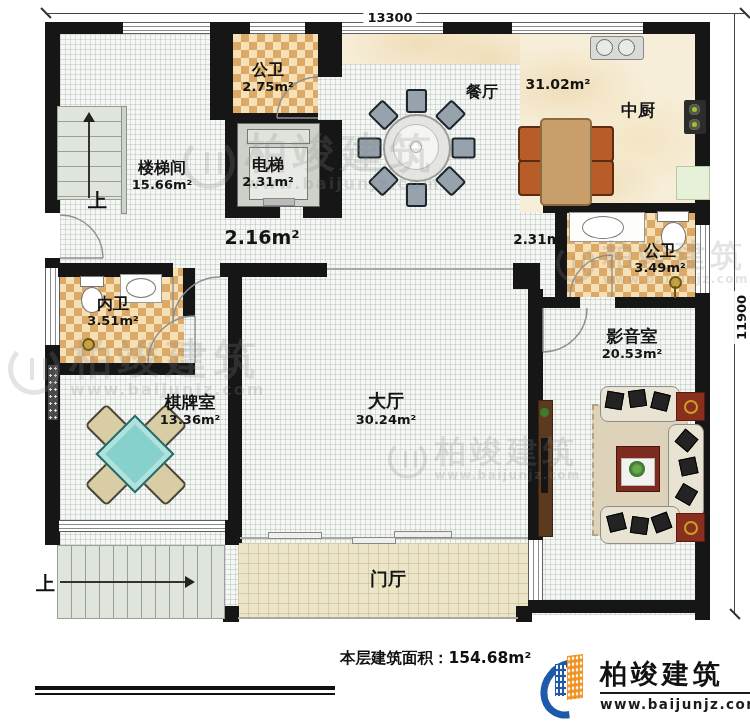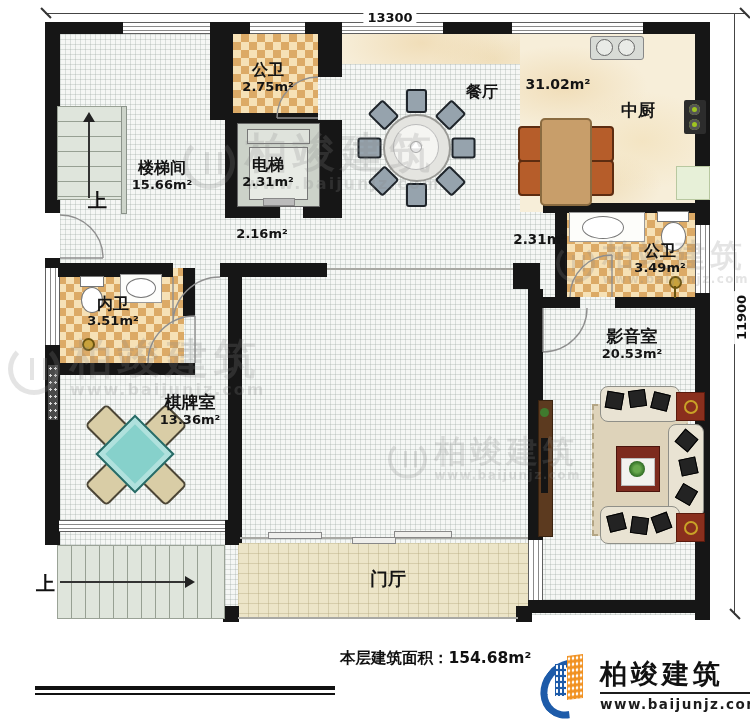--- a/index.html
+++ b/index.html
@@ -274,40 +274,44 @@
   <div class="abs room-label" style="left:482px;top:82px;">
     <span class="nm">餐厅</span>
   </div>
   <div class="abs room-label" style="left:558px;top:76px;">
     <span class="area" style="font-size:14px;">31.02m²</span>
   </div>
   <div class="abs room-label" style="left:638px;top:100px;">
     <span class="nm" style="font-size:17px;">中厨</span>
   </div>
   <div class="abs room-label" style="left:262px;top:226px;">
-    <span class="area" style="font-size:13px;">2.16m²</span>
+    <span class="area" style="font-size:19px;">2.16m²</span>
   </div>
   <div class="abs room-label" style="left:540px;top:231px;">
     <span class="area" style="font-size:13.5px;">2.31m²</span>
   </div>
   <div class="abs room-label" style="left:660px;top:241px;">
     <span class="nm">公卫</span>
     <span class="area">3.49m²</span>
   </div>
   <div class="abs room-label" style="left:113px;top:294px;">
     <span class="nm">内卫</span>
     <span class="area">3.51m²</span>
   </div>
   <div class="abs room-label" style="left:632px;top:326px;">
     <span class="nm" style="font-size:17px;">影音室</span>
     <span class="area">20.53m²</span>
   </div>
   <div class="abs room-label" style="left:190px;top:392px;">
     <span class="nm" style="font-size:17px;">棋牌室</span>
     <span class="area">13.36m²</span>
+  </div>
+  <div class="abs room-label" style="left:386px;top:390px;">
+    <span class="nm" style="font-size:18px;">大厅</span>
+    <span class="area">30.24m²</span>
   </div>
   <div class="abs room-label" style="left:388px;top:568px;">
     <span class="nm" style="font-size:18px;">门厅</span>
   </div>
 
   <div class="abs" style="left:45px;top:13px;width:700px;height:1px;background:#444;z-index:8;"></div>
   <div class="abs tick" style="left:39px;top:12px;"></div>
   <div class="abs tick" style="left:738px;top:12px;"></div>
   <div class="abs dimlabel" style="left:390px;top:10px;transform:translateX(-50%);">13300</div>
   <div class="abs" style="left:734px;top:13px;width:1px;height:602px;background:#444;z-index:8;"></div>

